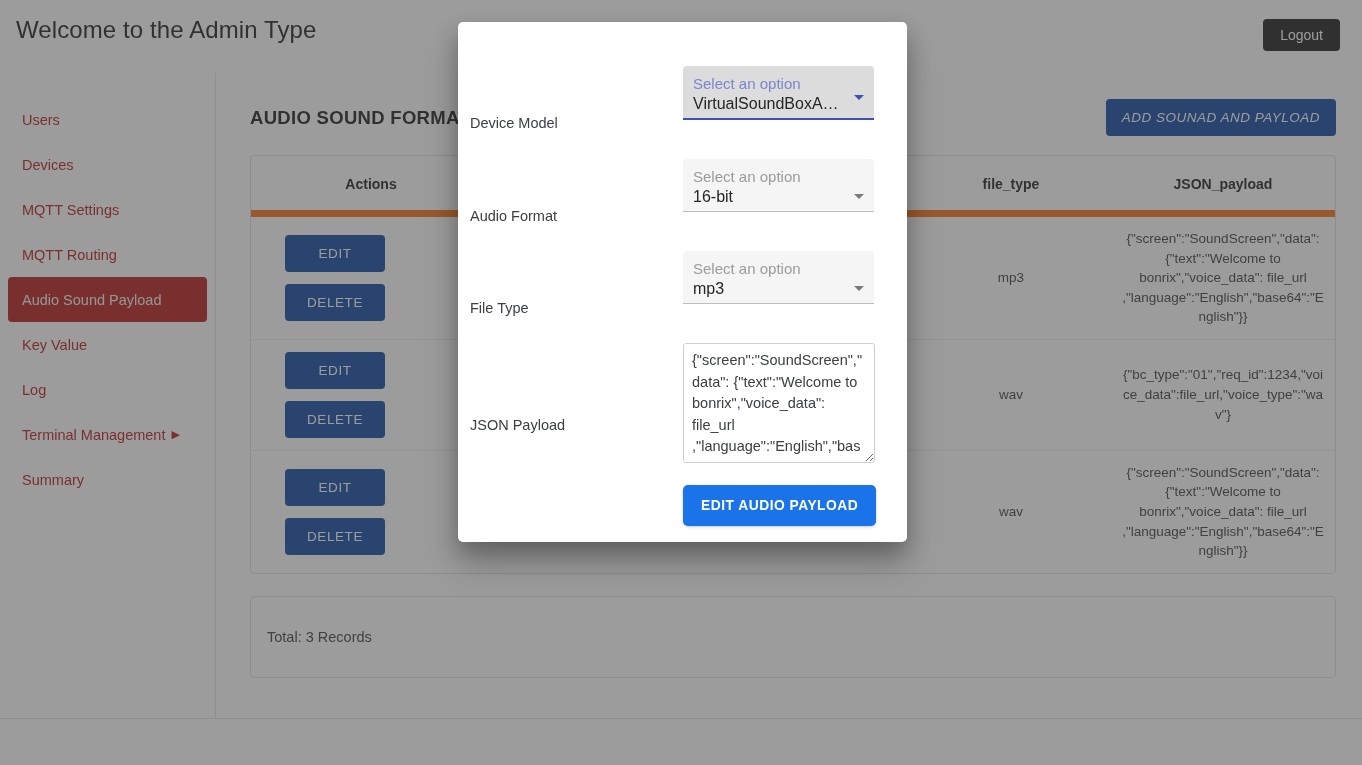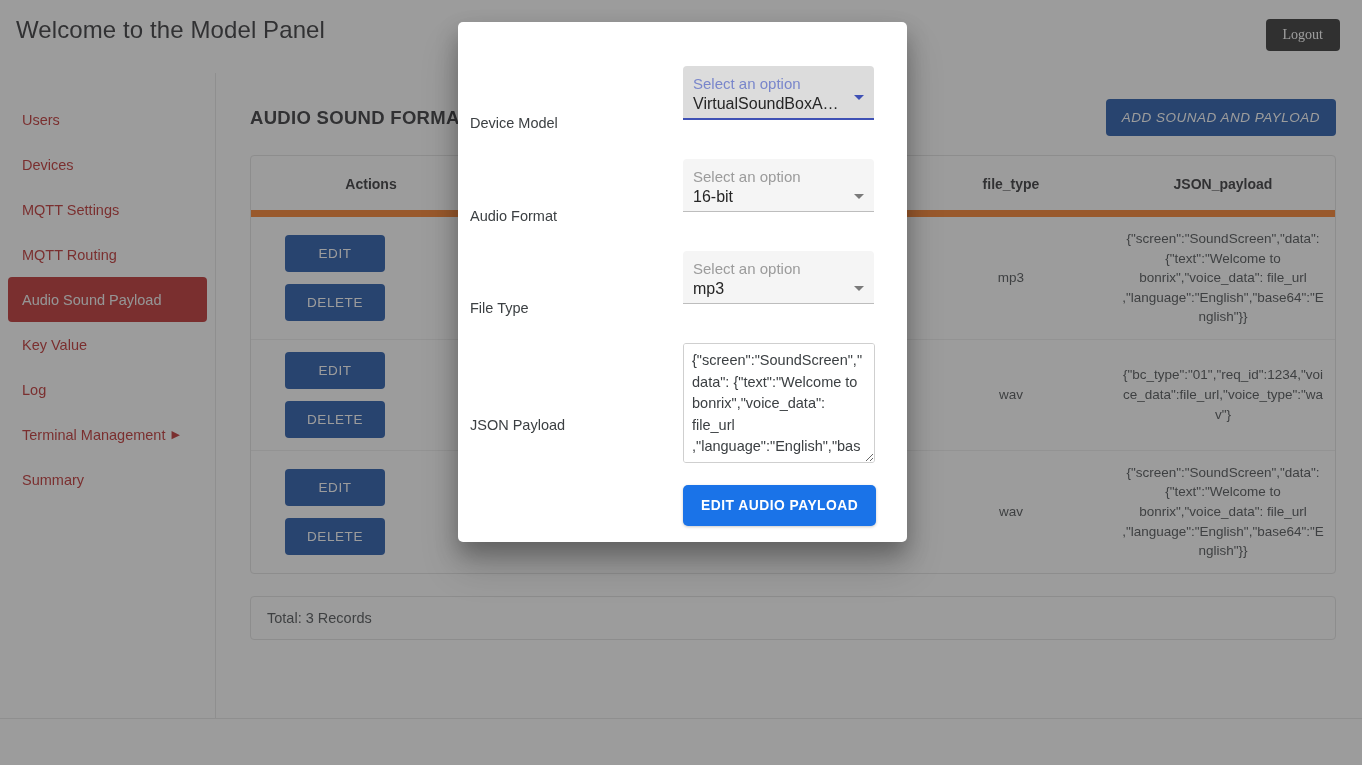--- a/index.html
+++ b/index.html
@@ -28,21 +28,21 @@
     position: absolute; left: 16px; top: 16px;
     font-size: 24px; color: #202124; font-weight: 400;
     letter-spacing: .1px;
   }
   .logout-btn {
     position: absolute; right: 22px; top: 19px;
     background: #1f1f1f; color: #ffffff;
     border: none; border-radius: 4px;
     padding: 9px 17px;
     font-size: 14px;
-    font-family: Liberation Serif, serif;
+    font-family: Liberation Sans, sans-serif;
     cursor: pointer;
     line-height: 1;
   }
 
   
   .sidebar {
     position: absolute; left: 0; top: 73px;
     width: 216px; height: 645px;
     background: #ffffff;
     border-right: 1px solid #e4e4e4;
@@ -146,21 +146,21 @@
     letter-spacing: .6px;
     cursor: pointer;
     font-family: "Liberation Sans", sans-serif;
   }
   .row-btn:last-child { margin-bottom: 0; }
 
   .total-bar {
     margin: 22px 4px 0 16px;
     border: 1px solid #e0e0e0;
     border-radius: 4px;
-    padding: 13px 16px;
+    padding: 32px 16px;
     font-size: 14.5px;
     color: #3c4043;
     background: #ffffff;
   }
 
   .page-footer {
     position: absolute; left: 0; top: 718px;
     width: 1362px; height: 47px;
     background: #ffffff;
     border-top: 1px solid #e4e4e4;
@@ -265,21 +265,21 @@
     font-family: "Liberation Sans", sans-serif;
     box-shadow: 0 1px 3px rgba(0,0,0,0.22);
   }
 </style>
 </head>
 <body>
 
 <div id="page">
 
   <div class="topbar">
-    <div class="app-title">Welcome to the Model Panel</div>
+    <div class="app-title">Welcome to the Admin Type</div>
     <button class="logout-btn">Logout</button>
   </div>
 
   <nav class="sidebar" id="sidebar">
       <div class="side-item">
         <span>Users</span>
       </div>
       <div class="side-item">
         <span>Devices</span>
       </div>

